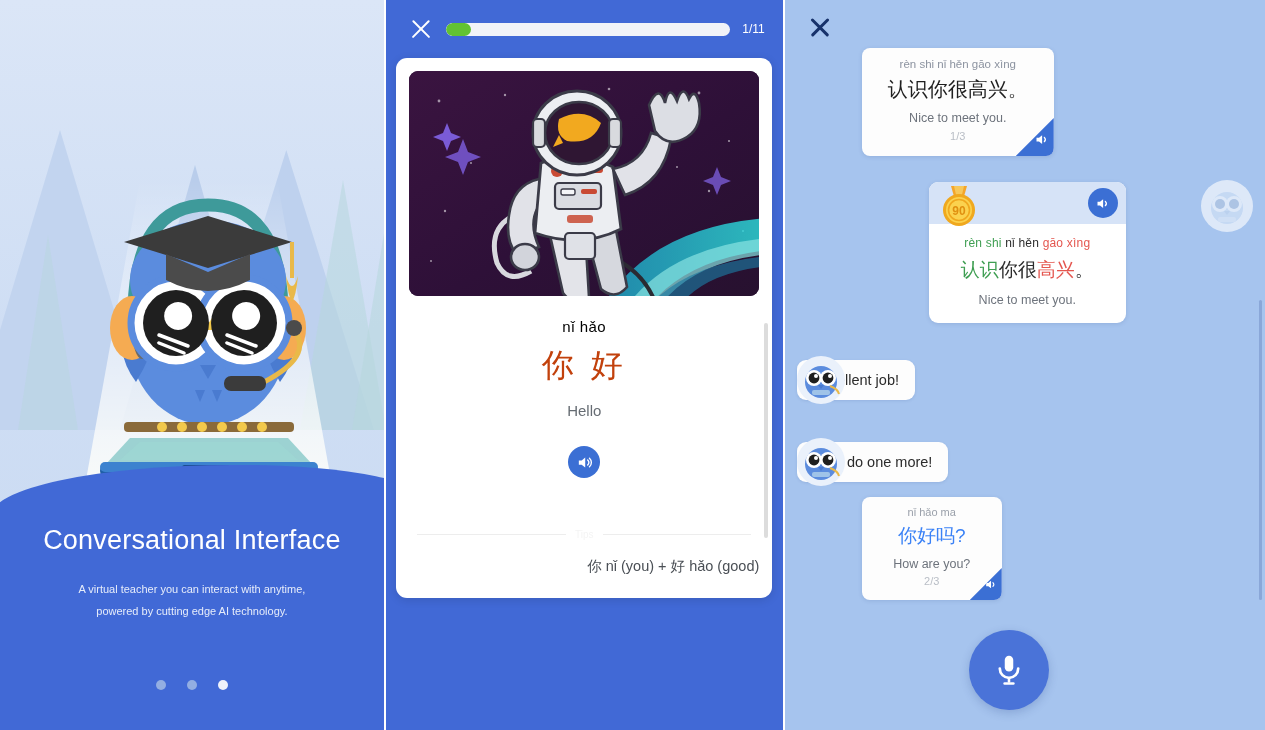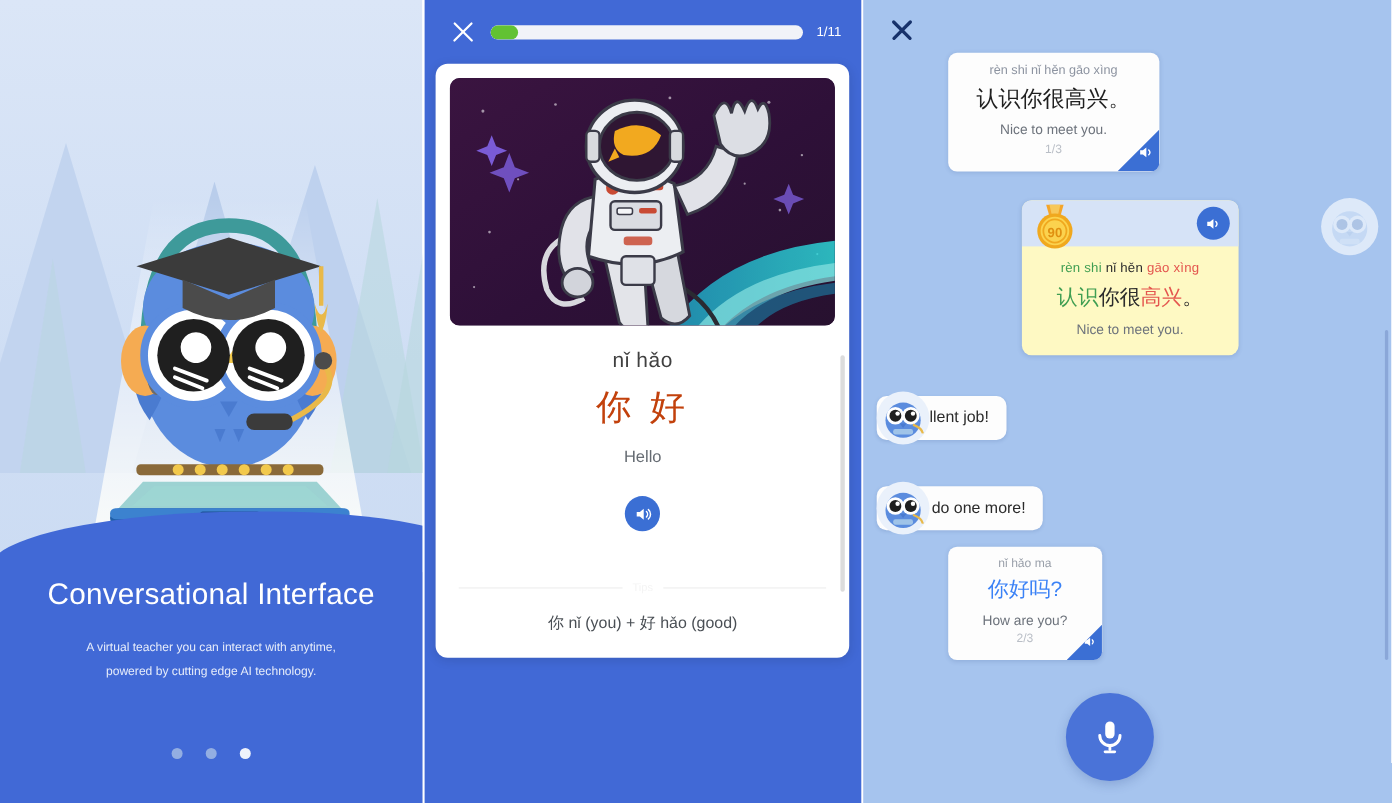--- a/index.html
+++ b/index.html
@@ -101,36 +101,36 @@
     width: 376px; height: 540px; background: #ffffff; border-radius: 11px;
     margin-top: 6px; padding: 13px 13px 0 13px; position: relative;
     display: flex; flex-direction: column;
     box-shadow: 0 2px 10px rgba(0,0,0,.12);
   }
   .card-media {
     width: 350px; height: 225px; border-radius: 9px; overflow: hidden;
     position: relative; background: #2b1136; flex: 0 0 auto;
   }
   .card-body { flex: 1; position: relative; padding-top: 22px; }
-  .pinyin-main { text-align: center; font-size: 19px; color: #404040; letter-spacing: .5px; }
+  .pinyin-main { text-align: center; font-size: 15px; color: #000000; letter-spacing: .5px; }
   .hanzi-main  { text-align: center; font-size: 32px; color: #c2410c; margin-top: 9px; letter-spacing: 4px; }
   .english-main{ text-align: center; font-size: 15px; color: #666c73; margin-top: 14px; }
   .speak-btn {
     width: 32px; height: 32px; border-radius: 50%; background: #3b6fd4;
     margin: 27px auto 0 auto; display: flex; align-items: center; justify-content: center;
     cursor: pointer;
   }
   .tips-divider {
     position: absolute; left: 8px; right: 8px; bottom: 58px;
     display: flex; align-items: center; gap: 9px;
   }
   .tips-divider .line { flex: 1; height: 1px; background: #ededed; }
   .tips-divider .lbl { font-size: 10px; color: #f4f4f4; }
   .tips-text {
-    position: absolute; left: 0; right: 0; bottom: 22px; text-align: center;
+    position: absolute; left: 0; right: 0; bottom: 22px; text-align: right;
     font-size: 14.5px; color: #4a4f55;
   }
   .card-scroll {
     position: absolute; right: 4px; top: 265px; width: 4px; height: 215px;
     background: #dcdcdc; border-radius: 3px;
   }
   .next-btn {
     width: 140px; height: 44px; border-radius: 24px; background: #ffffff;
     border: none; color: #4a6cc4; font-size: 17px; font-family: inherit;
     margin-top: 27px; cursor: pointer;
@@ -160,21 +160,21 @@
   .b1 .en { font-size: 12.5px; color: #6d737c; text-align: center; margin-top: 8px; }
   .b1 .ct { font-size: 11px; color: #b9bec6; text-align: center; margin-top: 5px; }
   .fold {
     position: absolute; right: 0; bottom: 0; width: 38px; height: 38px;
     background: #3b6fd4; clip-path: polygon(100% 0, 100% 100%, 0 100%); cursor: pointer;
   }
   .fold .snd { position: absolute; right: 5px; bottom: 5px; }
 
   .b2 {
     left: 144px; top: 182px; width: 197px; border-radius: 9px;
-    background: #fef9c3;
+    background: #ffffff;
   }
   .b2-head { height: 42px; background: #d6e3f7; position: relative; }
   .medal {
     position: absolute; left: 9px; top: 4px; width: 42px; height: 42px;
   }
   .b2-speak {
     position: absolute; right: 8px; top: 6px; width: 30px; height: 30px;
     border-radius: 50%; background: #3b6fd4; display: flex;
     align-items: center; justify-content: center; cursor: pointer;
   }

